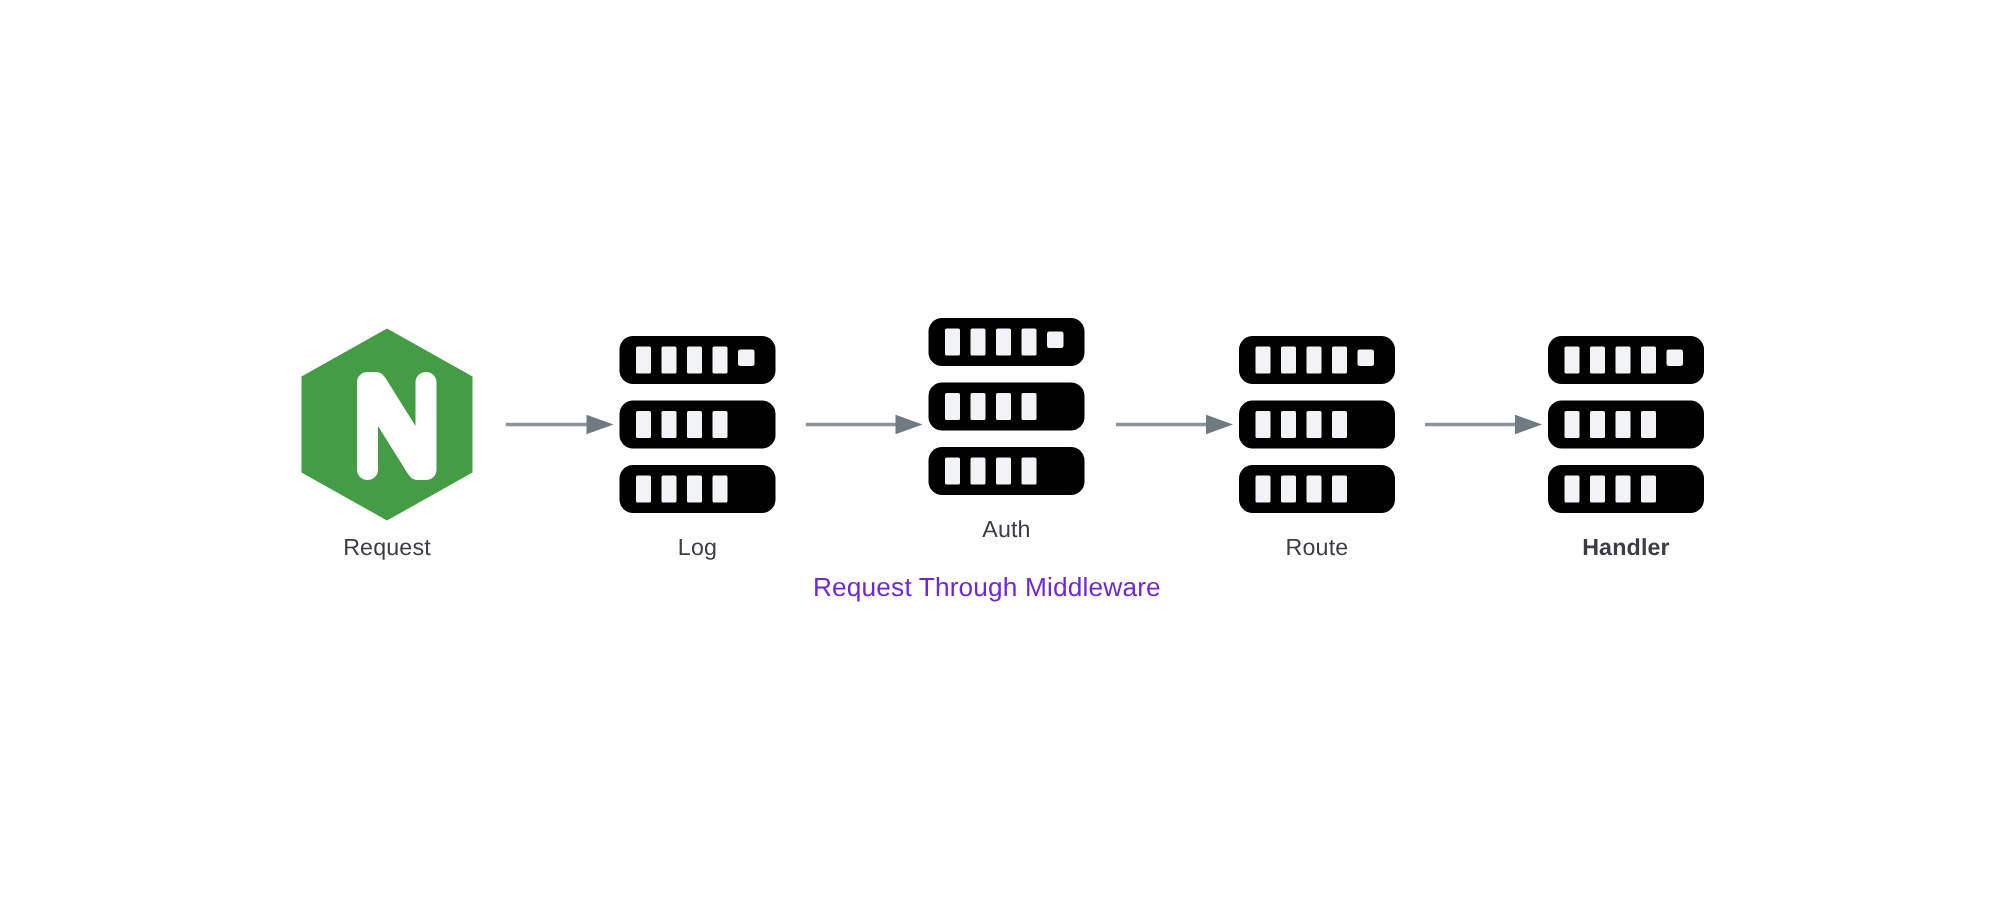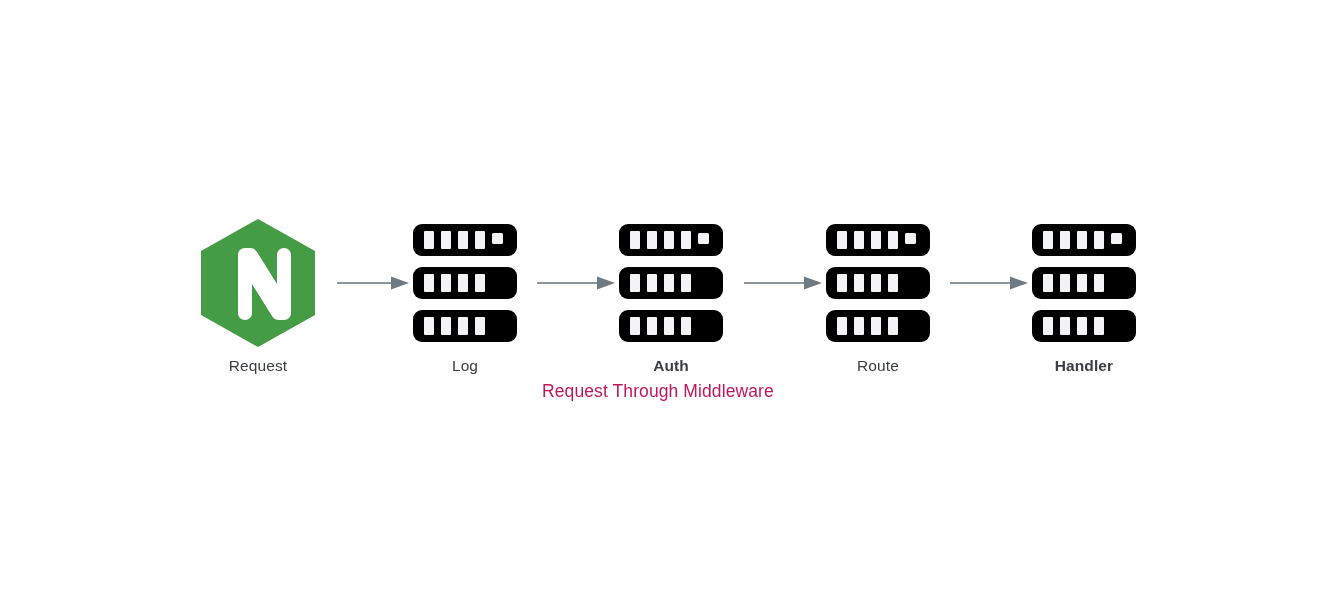--- a/index.html
+++ b/index.html
@@ -110,21 +110,21 @@
     position: absolute;
     height: 20px;
     display: block;
   }
 
   
   .caption {
     position: absolute;
     font-size: 17.5px;
     line-height: 22px;
-    color: #be185d;
+    color: #6d28d9;
     white-space: nowrap;
     letter-spacing: 0.1px;
   }
 </style>
 </head>
 <body>
 
 <div id="canvas">
   <div class="flow">
 
@@ -164,21 +164,21 @@
     <div class="node" style="left:178px; top:218px;">
       <div class="node-art">
         <svg class="nginx-logo" viewBox="0 0 116 130">
           <polygon points="58,1 115,33 115,97 58,129 1,97 1,33" fill="#449C44"></polygon>
           <path d="M38,95 L38,37 C38,33 41,30 45,30 L50,30 C53,30 55,31 57,34 L77,66 L77,37 C77,33 80,30 84,30 C88,30 91,33 91,37 L91,95 C91,99 88,102 84,102 L79,102 C76,102 74,101 72,98 L52,66 L52,95 C52,99 49,102 45,102 C41,102 38,99 38,95 Z" fill="#ffffff"></path>
         </svg>
       </div>
       <div class="node-label">Request</div>
     </div>
 
-    <div class="node" style="left:591px; top:218px;font-weight:bold;">
+    <div class="node" style="left:591px; top:206px;">
       <div class="node-art">
         <div class="server-stack">
           <div class="server-bar">
             <div class="slots">
               <span class="slot"></span>
               <span class="slot"></span>
               <span class="slot"></span>
               <span class="slot"></span>
             </div>
             <div class="led"></div>

